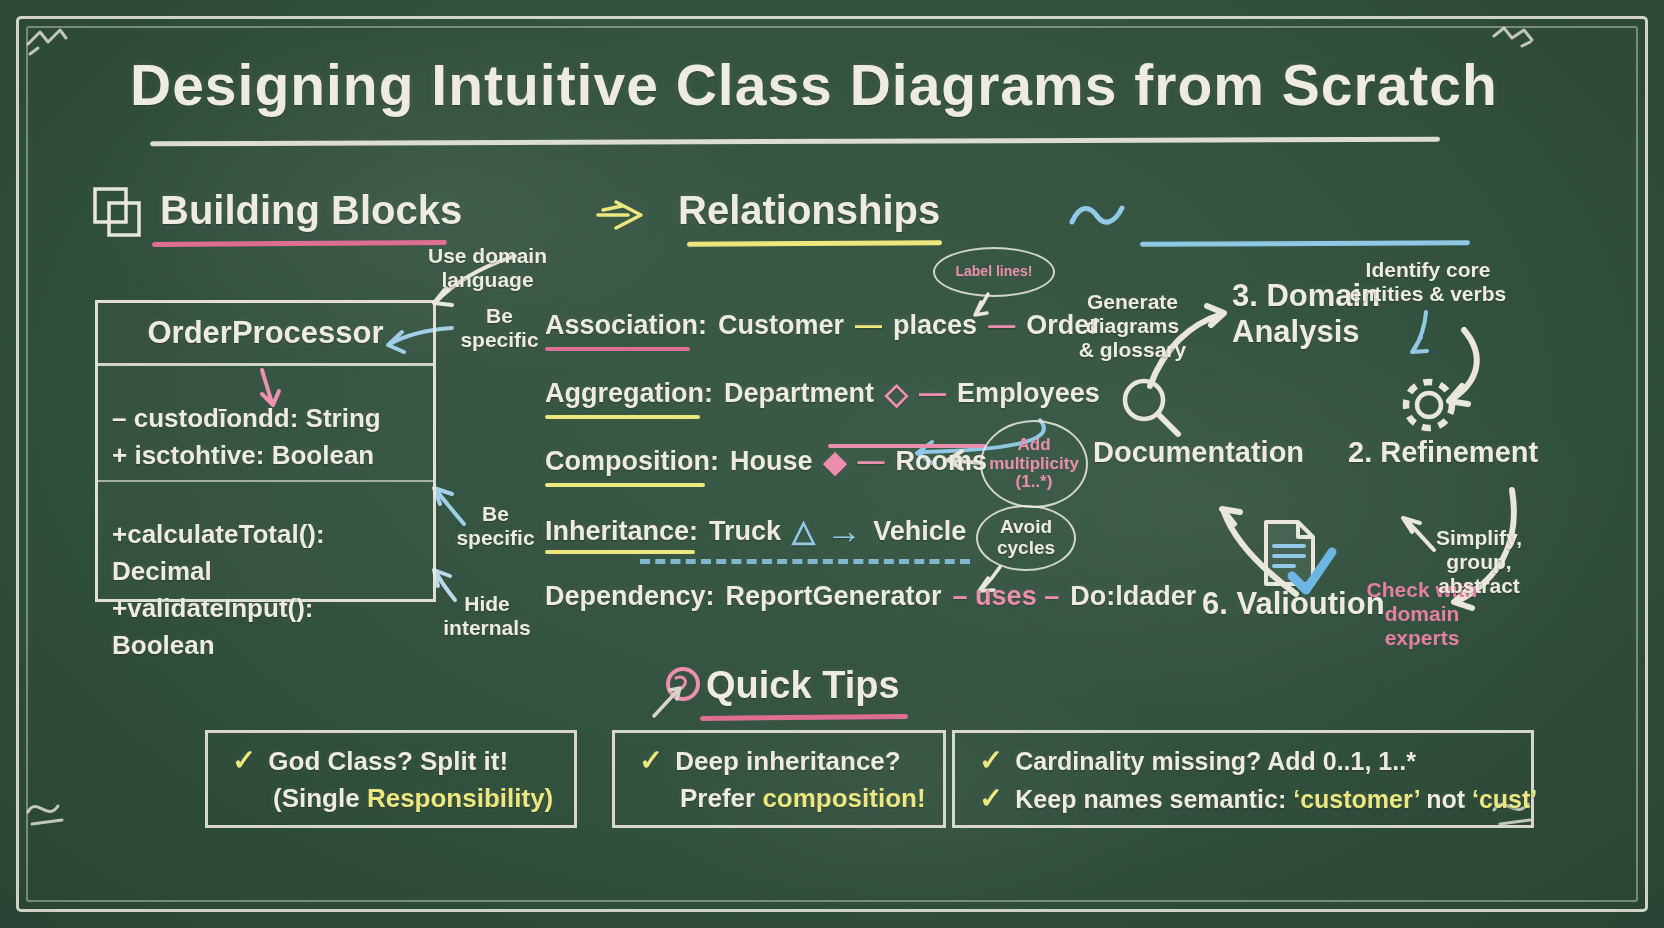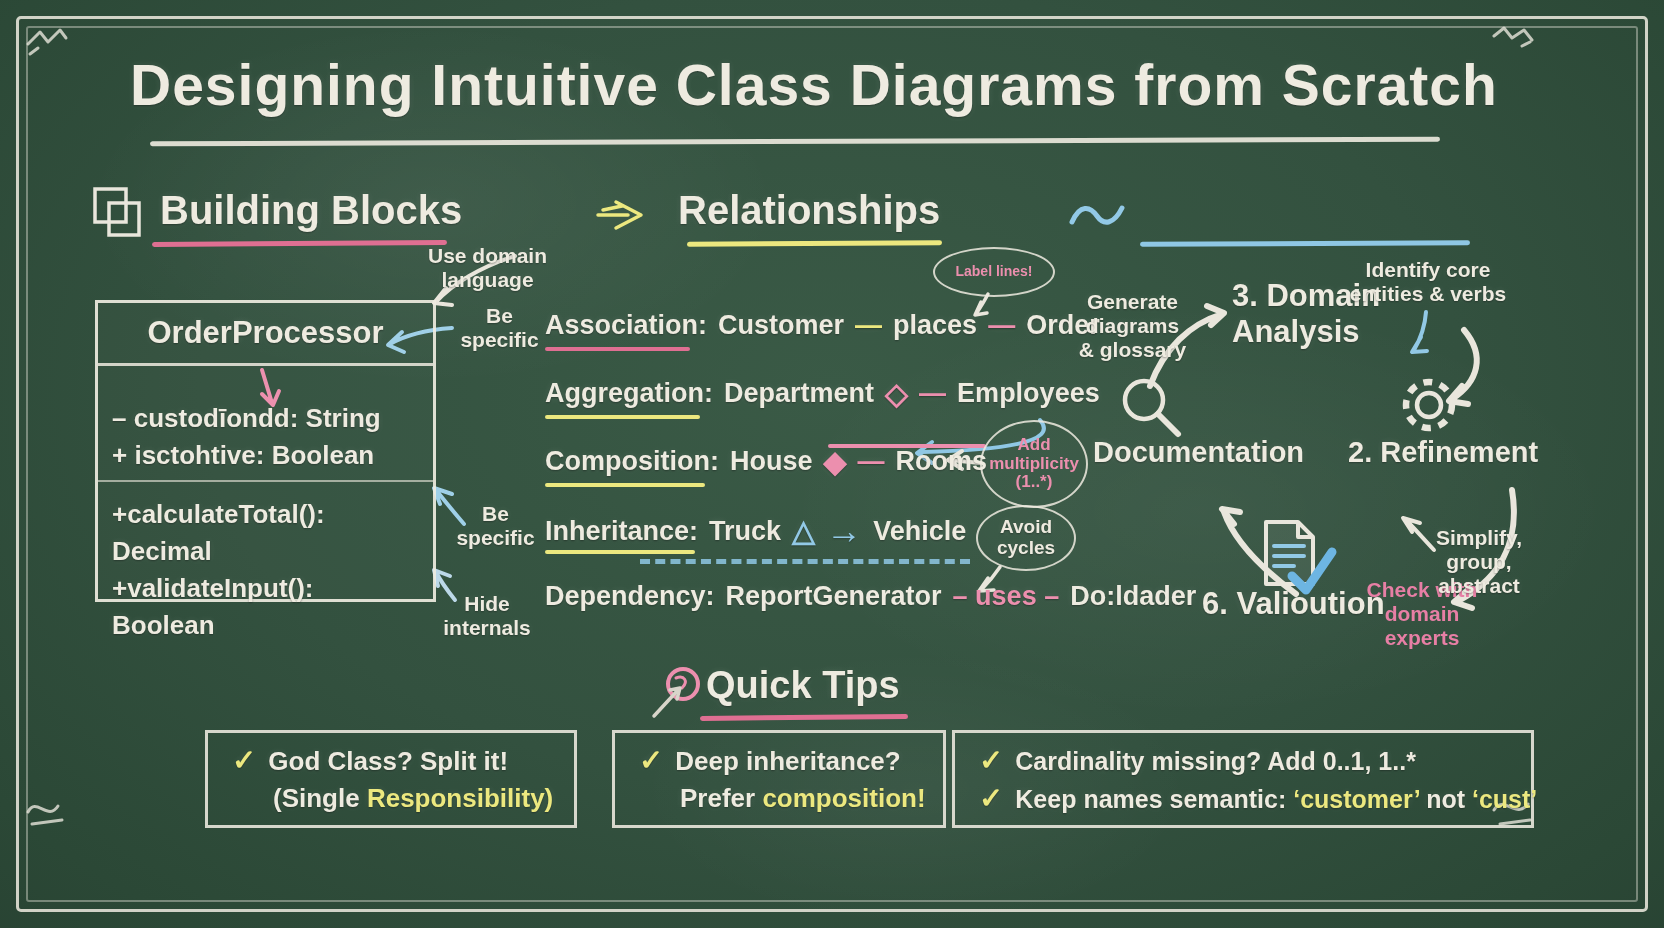--- a/index.html
+++ b/index.html
@@ -19,21 +19,21 @@
   .blue{color:#92c9e6;}
   .frame{position:absolute;inset:16px;border:3px solid rgba(238,235,224,.85);border-radius:5px;pointer-events:none;}
   .frame2{position:absolute;inset:26px;border:2px solid rgba(238,235,224,.40);border-radius:3px;pointer-events:none;}
   .title{left:130px;top:52px;width:1360px;text-align:center;font-size:57px;font-weight:bold;letter-spacing:1px;white-space:nowrap;}
   .heading{font-size:40px;font-weight:bold;white-space:nowrap;}
   .uline{position:absolute;border-radius:3px;}
   .note{font-size:21px;font-weight:bold;text-align:center;white-space:pre-line;line-height:1.15;}
   .umlbox{left:95px;top:300px;width:335px;height:296px;border:3.5px solid rgba(238,235,224,.92);background:rgba(255,255,255,.02);}
   .umltitle{height:60px;display:flex;align-items:center;justify-content:center;font-size:31px;font-weight:bold;border-radius:27px;}
   .umlattrs{border-top:3px solid rgba(238,235,224,.85);padding:34px 14px 0 14px;font-size:26px;font-weight:bold;line-height:37px;height:80px;}
-  .umlmethods{border-top:2.5px solid rgba(238,235,224,.6);padding:14px 14px 0 14px;font-size:26px;font-weight:bold;line-height:37px;}
+  .umlmethods{border-top:2.5px solid rgba(238,235,224,.6);padding:34px 14px 0 14px;font-size:26px;font-weight:bold;line-height:37px;}
   .row{display:flex;align-items:center;gap:11px;font-size:27px;font-weight:bold;white-space:nowrap;}
   .glyph{font-size:30px;line-height:1;}
   .bubble{position:absolute;border:2.5px solid rgba(238,235,224,.85);border-radius:50%;display:flex;align-items:center;justify-content:center;text-align:center;white-space:pre-line;font-weight:bold;line-height:1.08;}
   .step{font-weight:bold;white-space:pre-line;line-height:1.15;}
   .tipbox{position:absolute;border:3px solid rgba(238,235,224,.88);padding:9px 24px;font-size:26px;font-weight:bold;line-height:37px;white-space:nowrap;}
   .checkmark{color:#ece87f;margin-right:12px;font-size:29px;}
   .indent{padding-left:41px;}
   .dashedline{position:absolute;border-top:5px dashed #8fc7e4;opacity:.85;}
   svg{overflow:visible;}
 </style>

